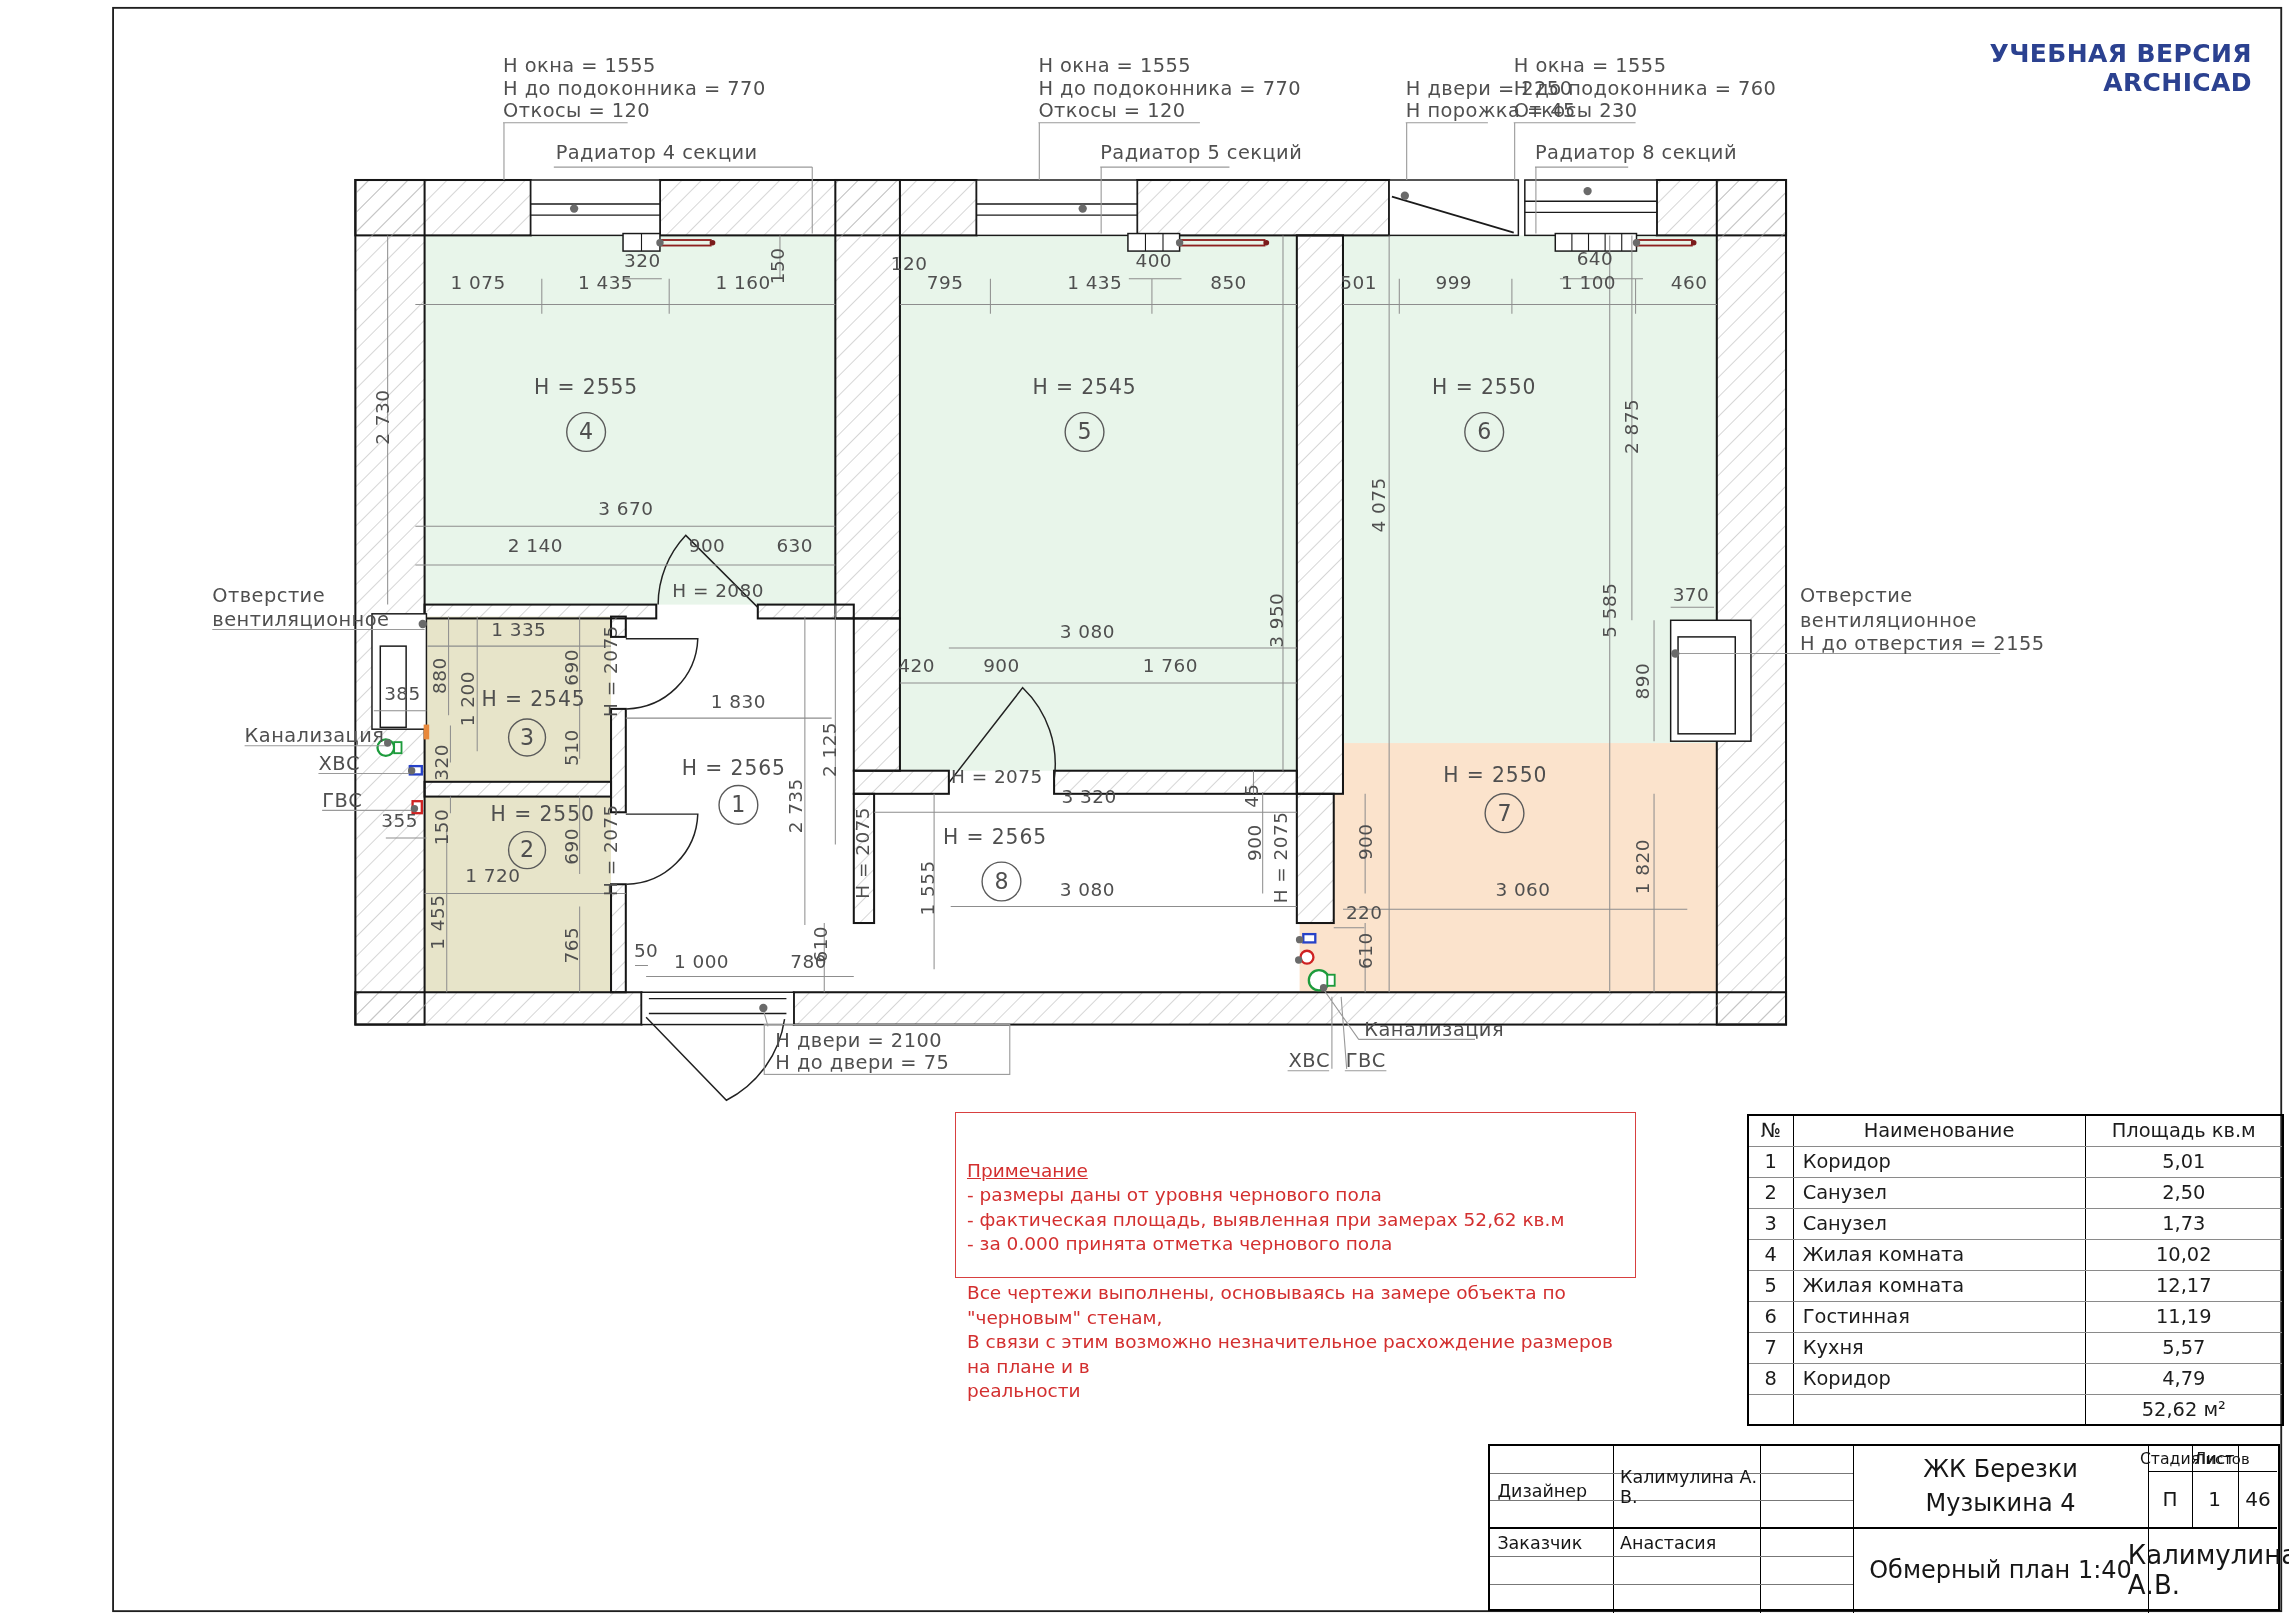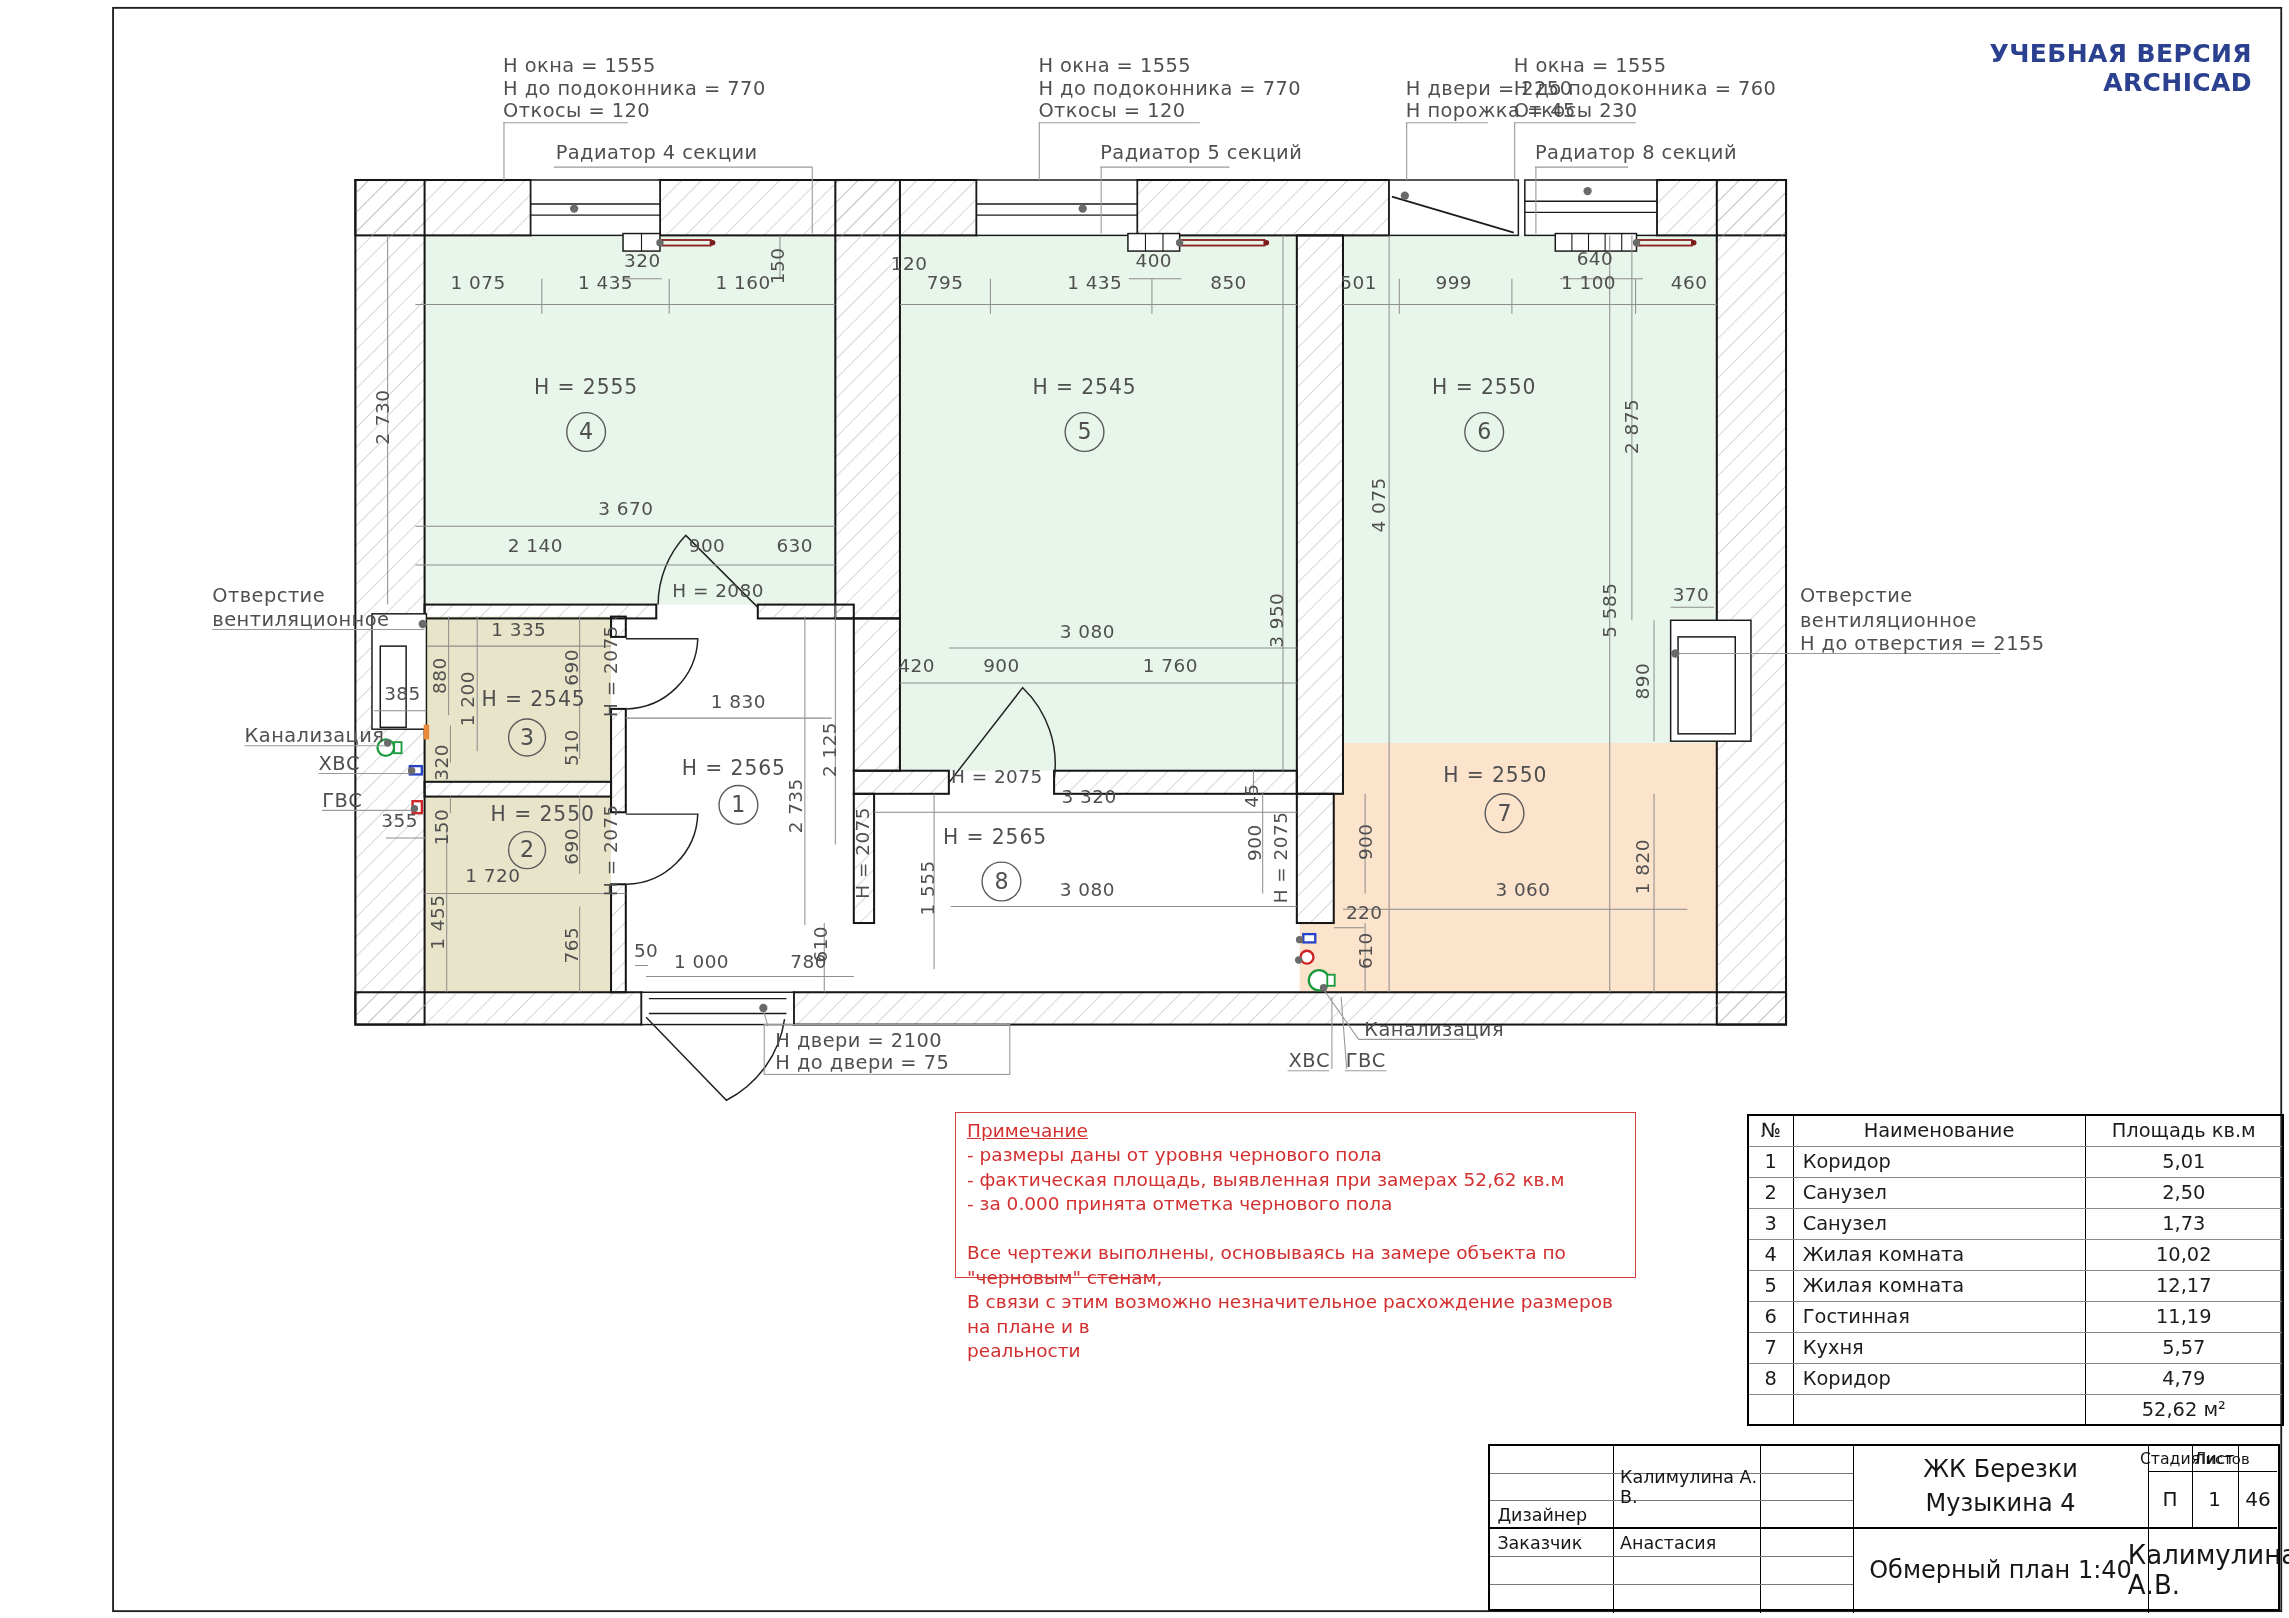--- a/index.html
+++ b/index.html
@@ -14,21 +14,21 @@
   .thin{stroke:#8d8d8d;stroke-width:1.1;fill:none;}
   .leader{stroke:#9a9a9a;stroke-width:1.2;fill:none;}
   .opening{fill:#fff;stroke:#1a1a1a;stroke-width:1.6;}
   .doorarc{fill:none;stroke:#222;stroke-width:1.6;}
   .dot{fill:#6a6a6a;}
   .rdot{fill:#7a1b1b;}
   #watermark{position:absolute;left:1855px;top:39px;width:397px;text-align:right;
     font-size:25px;font-weight:bold;color:#2b4190;letter-spacing:0.4px;}
   #note-box{position:absolute;left:955px;top:1112px;width:657px;height:153px;
     border:1.4px solid #d84040;color:#d32f2f;font-size:18.5px;line-height:24.5px;padding:5.5px 11px;}
-  #note-box .nt{text-decoration:underline;}
+  #note-box .nt{text-decoration:underline;margin-top:40px;}
   #area-table{position:absolute;left:1747px;top:1114px;border-collapse:collapse;
     color:#1c1c1c;font-size:19.4px;}
   #area-table table{border-collapse:collapse;}
   #area-table td,#area-table th{border-left:1.8px solid #000;border-right:1.8px solid #000;
     border-top:0.9px solid #8a8a8a;border-bottom:0.9px solid #8a8a8a;height:31px;padding:0 9.2px;
     font-weight:normal;box-sizing:border-box;}
   #area-table .c0{width:45px;text-align:center;}
   #area-table .c1{width:292px;text-align:left;}
   #area-table .c2{width:198px;text-align:center;margin-left:10px;}
   #area-table table{border:2.3px solid #000;}
@@ -454,21 +454,21 @@
   <div class="vline" style="left:658px;top:0;height:167px;"></div>
   <div class="vline" style="left:702px;top:0;height:81px;"></div>
   <div class="vline" style="left:748px;top:0;height:81px;"></div>
   <div class="hthick" style="left:0;top:81px;width:787px;"></div>
   <div class="hline" style="left:0;top:27px;width:363px;"></div>
   <div class="hline" style="left:0;top:54px;width:363px;"></div>
   <div class="hline" style="left:0;top:110px;width:363px;"></div>
   <div class="hline" style="left:0;top:138px;width:363px;"></div>
   <div class="hline" style="left:658px;top:25px;width:129px;border-top:1.8px solid #000;"></div>
 
-  <div class="tb tb-text" style="left:7.4px;top:27px;width:111px;height:36px;font-size:17.5px;margin-top:24px;">Дизайнер</div>
+  <div class="tb tb-text" style="left:7.4px;top:27px;width:111px;height:36px;font-size:17.5px;">Дизайнер</div>
   <div class="tb tb-text" style="left:130px;top:27px;width:138px;height:28px;font-size:17.5px;">Калимулина А. В.</div>
   <div class="tb tb-text" style="left:7.4px;top:83px;width:111px;height:28px;font-size:17.5px;">Заказчик</div>
   <div class="tb tb-text" style="left:130px;top:83px;width:138px;height:28px;font-size:17.5px;">Анастасия</div>
 
   <div class="tb" style="left:363px;top:5.5px;width:295px;height:76px;text-align:center;font-size:24px;line-height:34px;">
     <div>ЖК Березки</div>
     <div>Музыкина 4</div>
   </div>
   <div class="tb tb-text" style="left:363px;top:81px;width:295px;height:86px;justify-content:center;font-size:24px;">Обмерный план 1:40</div>
 

